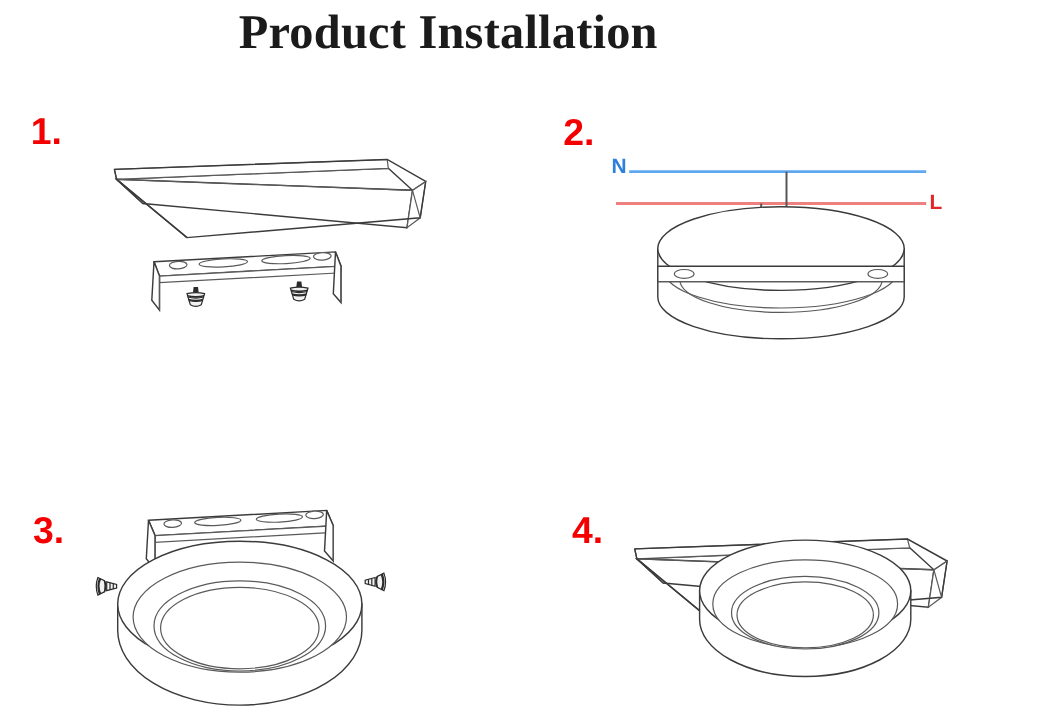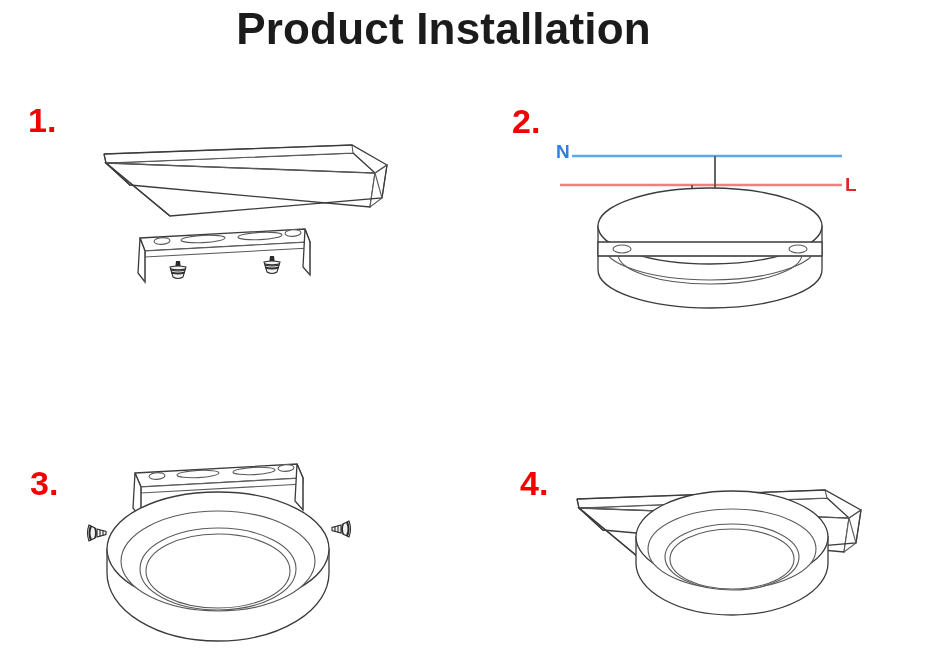--- a/index.html
+++ b/index.html
@@ -23,22 +23,21 @@
   .title {
     position: absolute;
     left: 0;
     top: 4px;
     width: 815px;
     text-align: center;
     font-size: 44px;
     font-weight: bold;
     color: #1b1b1b;
     letter-spacing: 0.2px;
-    font-family: Liberation Sans, sans-serif;
-    padding-left: 36px;
+    font-family: Liberation Serif, serif;
   }
   .step-num {
     position: absolute;
     font-size: 34px;
     font-weight: bold;
     color: #f40000;
     font-family: "Liberation Sans", sans-serif;
     line-height: 1;
   }
   .panel {

